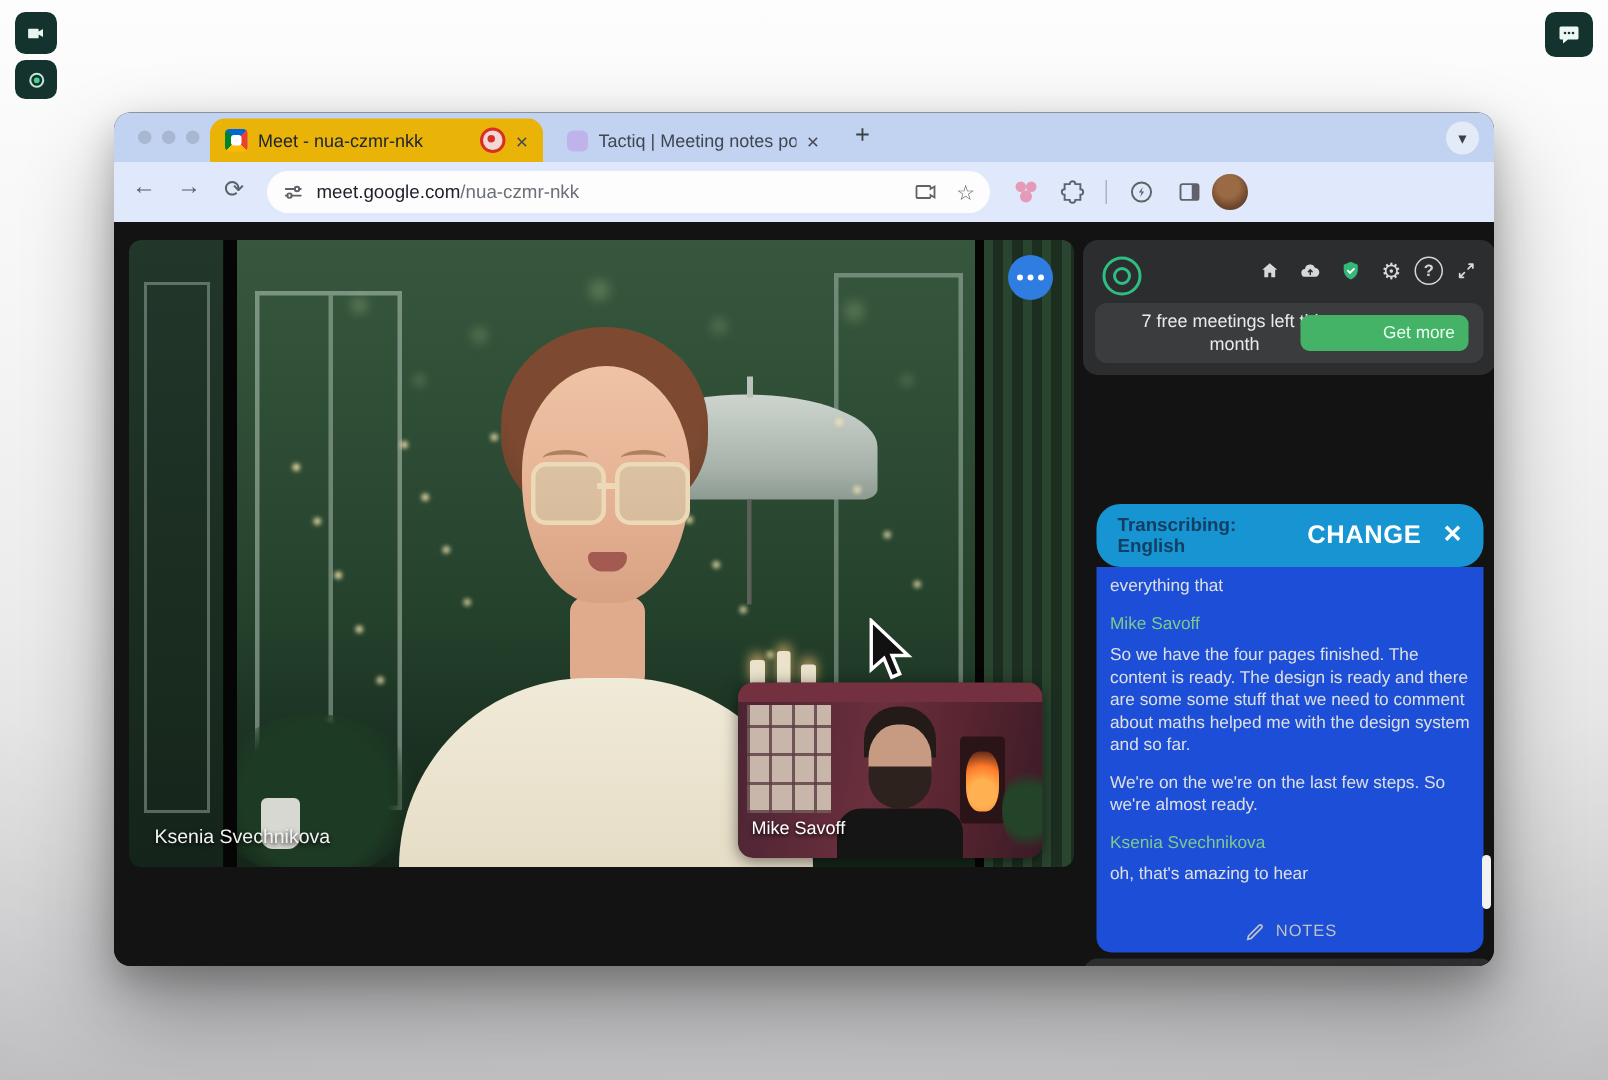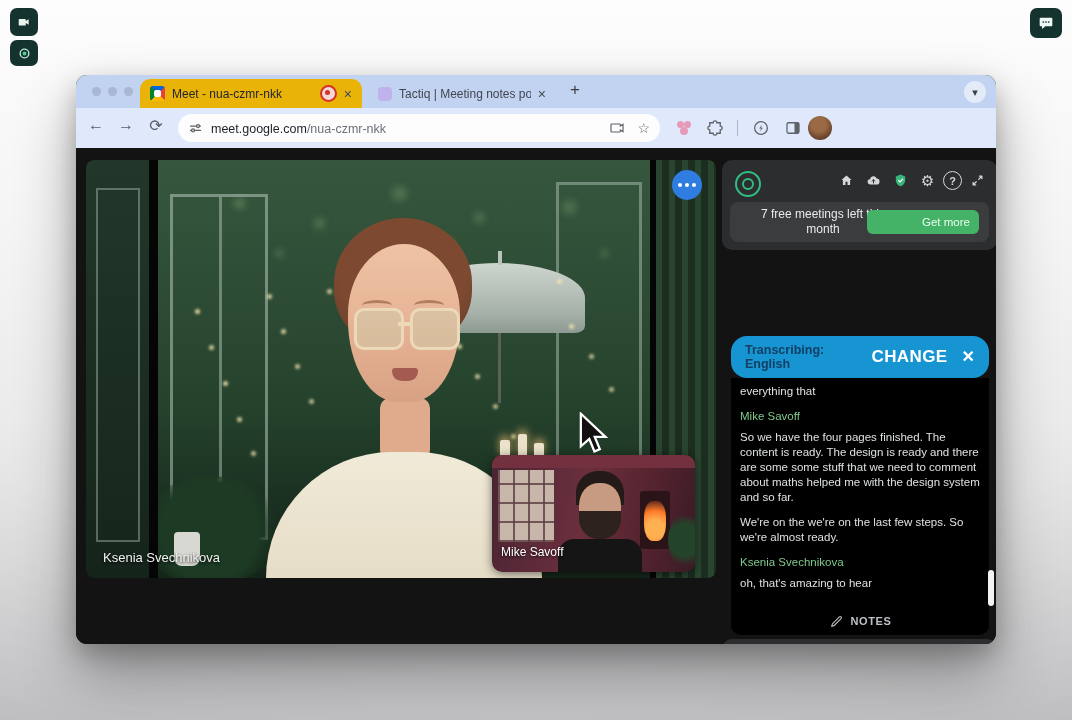--- a/index.html
+++ b/index.html
@@ -114,27 +114,27 @@
   .sb-ic svg{width:15px;height:15px;}
   .quota{position:absolute;left:8px;top:42px;width:259px;height:40px;background:#3b3c3e;border-radius:8px;}
   .quota-text{position:absolute;left:14px;top:5px;width:158px;font-size:12px;line-height:15px;color:#e8eaed;text-align:center;}
   .getmore{position:absolute;right:10px;top:8px;width:66px;height:24px;border-radius:6px;background:#44b368;
     font-size:11.5px;color:#eafff0;display:flex;align-items:center;justify-content:center;padding-left:46px;}
   .banner{position:absolute;left:655px;top:188px;width:258px;height:42px;background:#1795d3;border-radius:16px;
     display:flex;align-items:center;box-sizing:border-box;padding:0 14px;}
   .banner .bl{font-size:12.5px;font-weight:bold;color:#123f63;}
   .banner .chg{margin-left:auto;font-size:17px;font-weight:bold;color:#fff;letter-spacing:.4px;}
   .banner .bx{margin-left:14px;font-size:16px;font-weight:bold;color:#fff;line-height:1;}
-  .tpanel{position:absolute;left:655px;top:230px;width:258px;height:257px;background:#000000;border-radius:0 0 10px 10px;overflow:hidden;}
+  .tpanel{position:absolute;left:655px;top:230px;width:258px;height:257px;background:#1d4ed8;border-radius:0 0 10px 10px;overflow:hidden;}
   .tp-scroll{position:absolute;left:0;top:0;right:0;bottom:28px;overflow:hidden;padding:2px 6px 0 9px;box-sizing:border-box;}
   .t-line{font-size:11.5px;line-height:15px;color:#dde0e2;margin:8px 0 0 0;}
   .t-speaker{font-size:11.5px;color:#7fc98c;margin:11px 0 0 0;}
   .t-first{margin-top:4px;}
   .tabbar{position:absolute;left:0;bottom:0;width:258px;height:28px;display:flex;}
-  .tb{flex:1;display:flex;align-items:center;justify-content:center;gap:7px;font-size:11px;letter-spacing:.6px;font-weight:bold;}
+  .tb{flex:1;display:flex;align-items:center;justify-content:center;gap:7px;font-size:11px;letter-spacing:.6px;}
   .tb.active{color:#f1f3f4;font-weight:bold;border-bottom:2.5px solid #fff;}
   .tb.idle{color:#bdc1c6;}
   .tb svg{width:15px;height:15px;}
   .sb-btns{position:absolute;left:646px;top:491px;width:275px;height:52px;background:#2c2d2f;border-radius:10px;
     display:flex;align-items:center;justify-content:space-around;padding:0 14px;box-sizing:border-box;}
   .scrollthumb{position:absolute;left:912px;top:422px;width:6px;height:36px;border-radius:3px;background:#f2f2f2;}
   .cursor{position:absolute;left:578px;top:412px;z-index:9;}
 </style>
 </head>
 <body>

